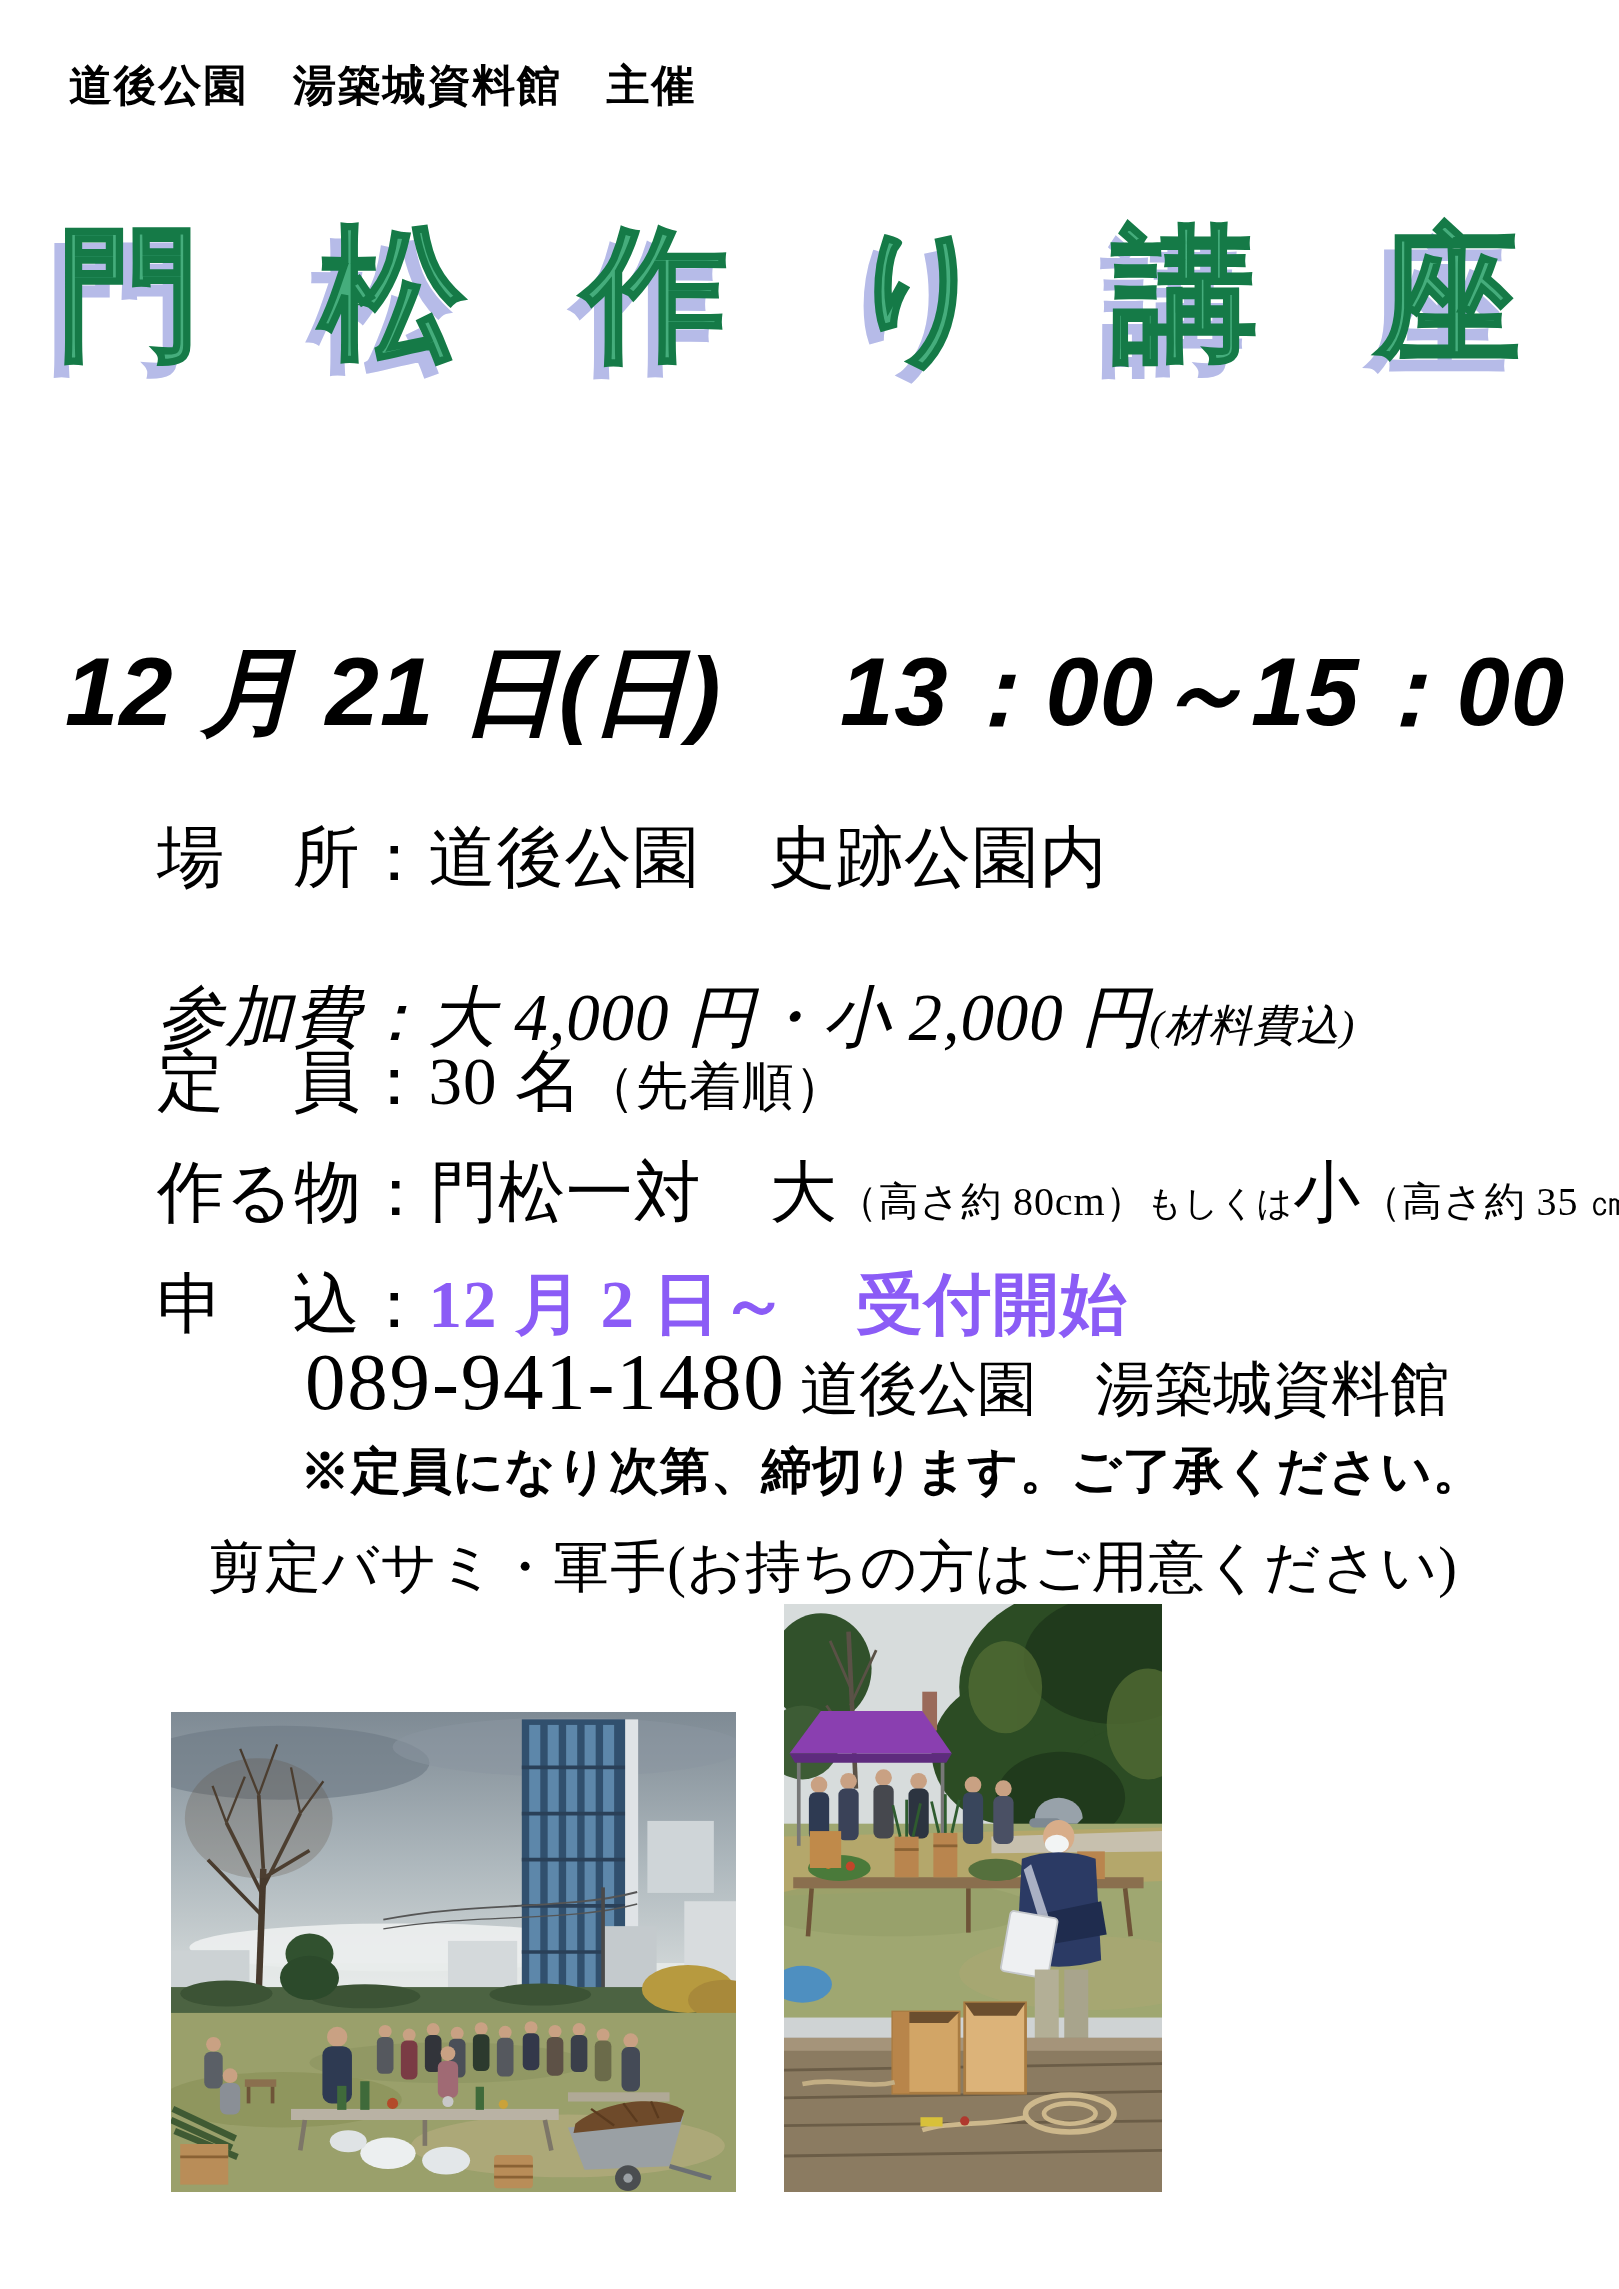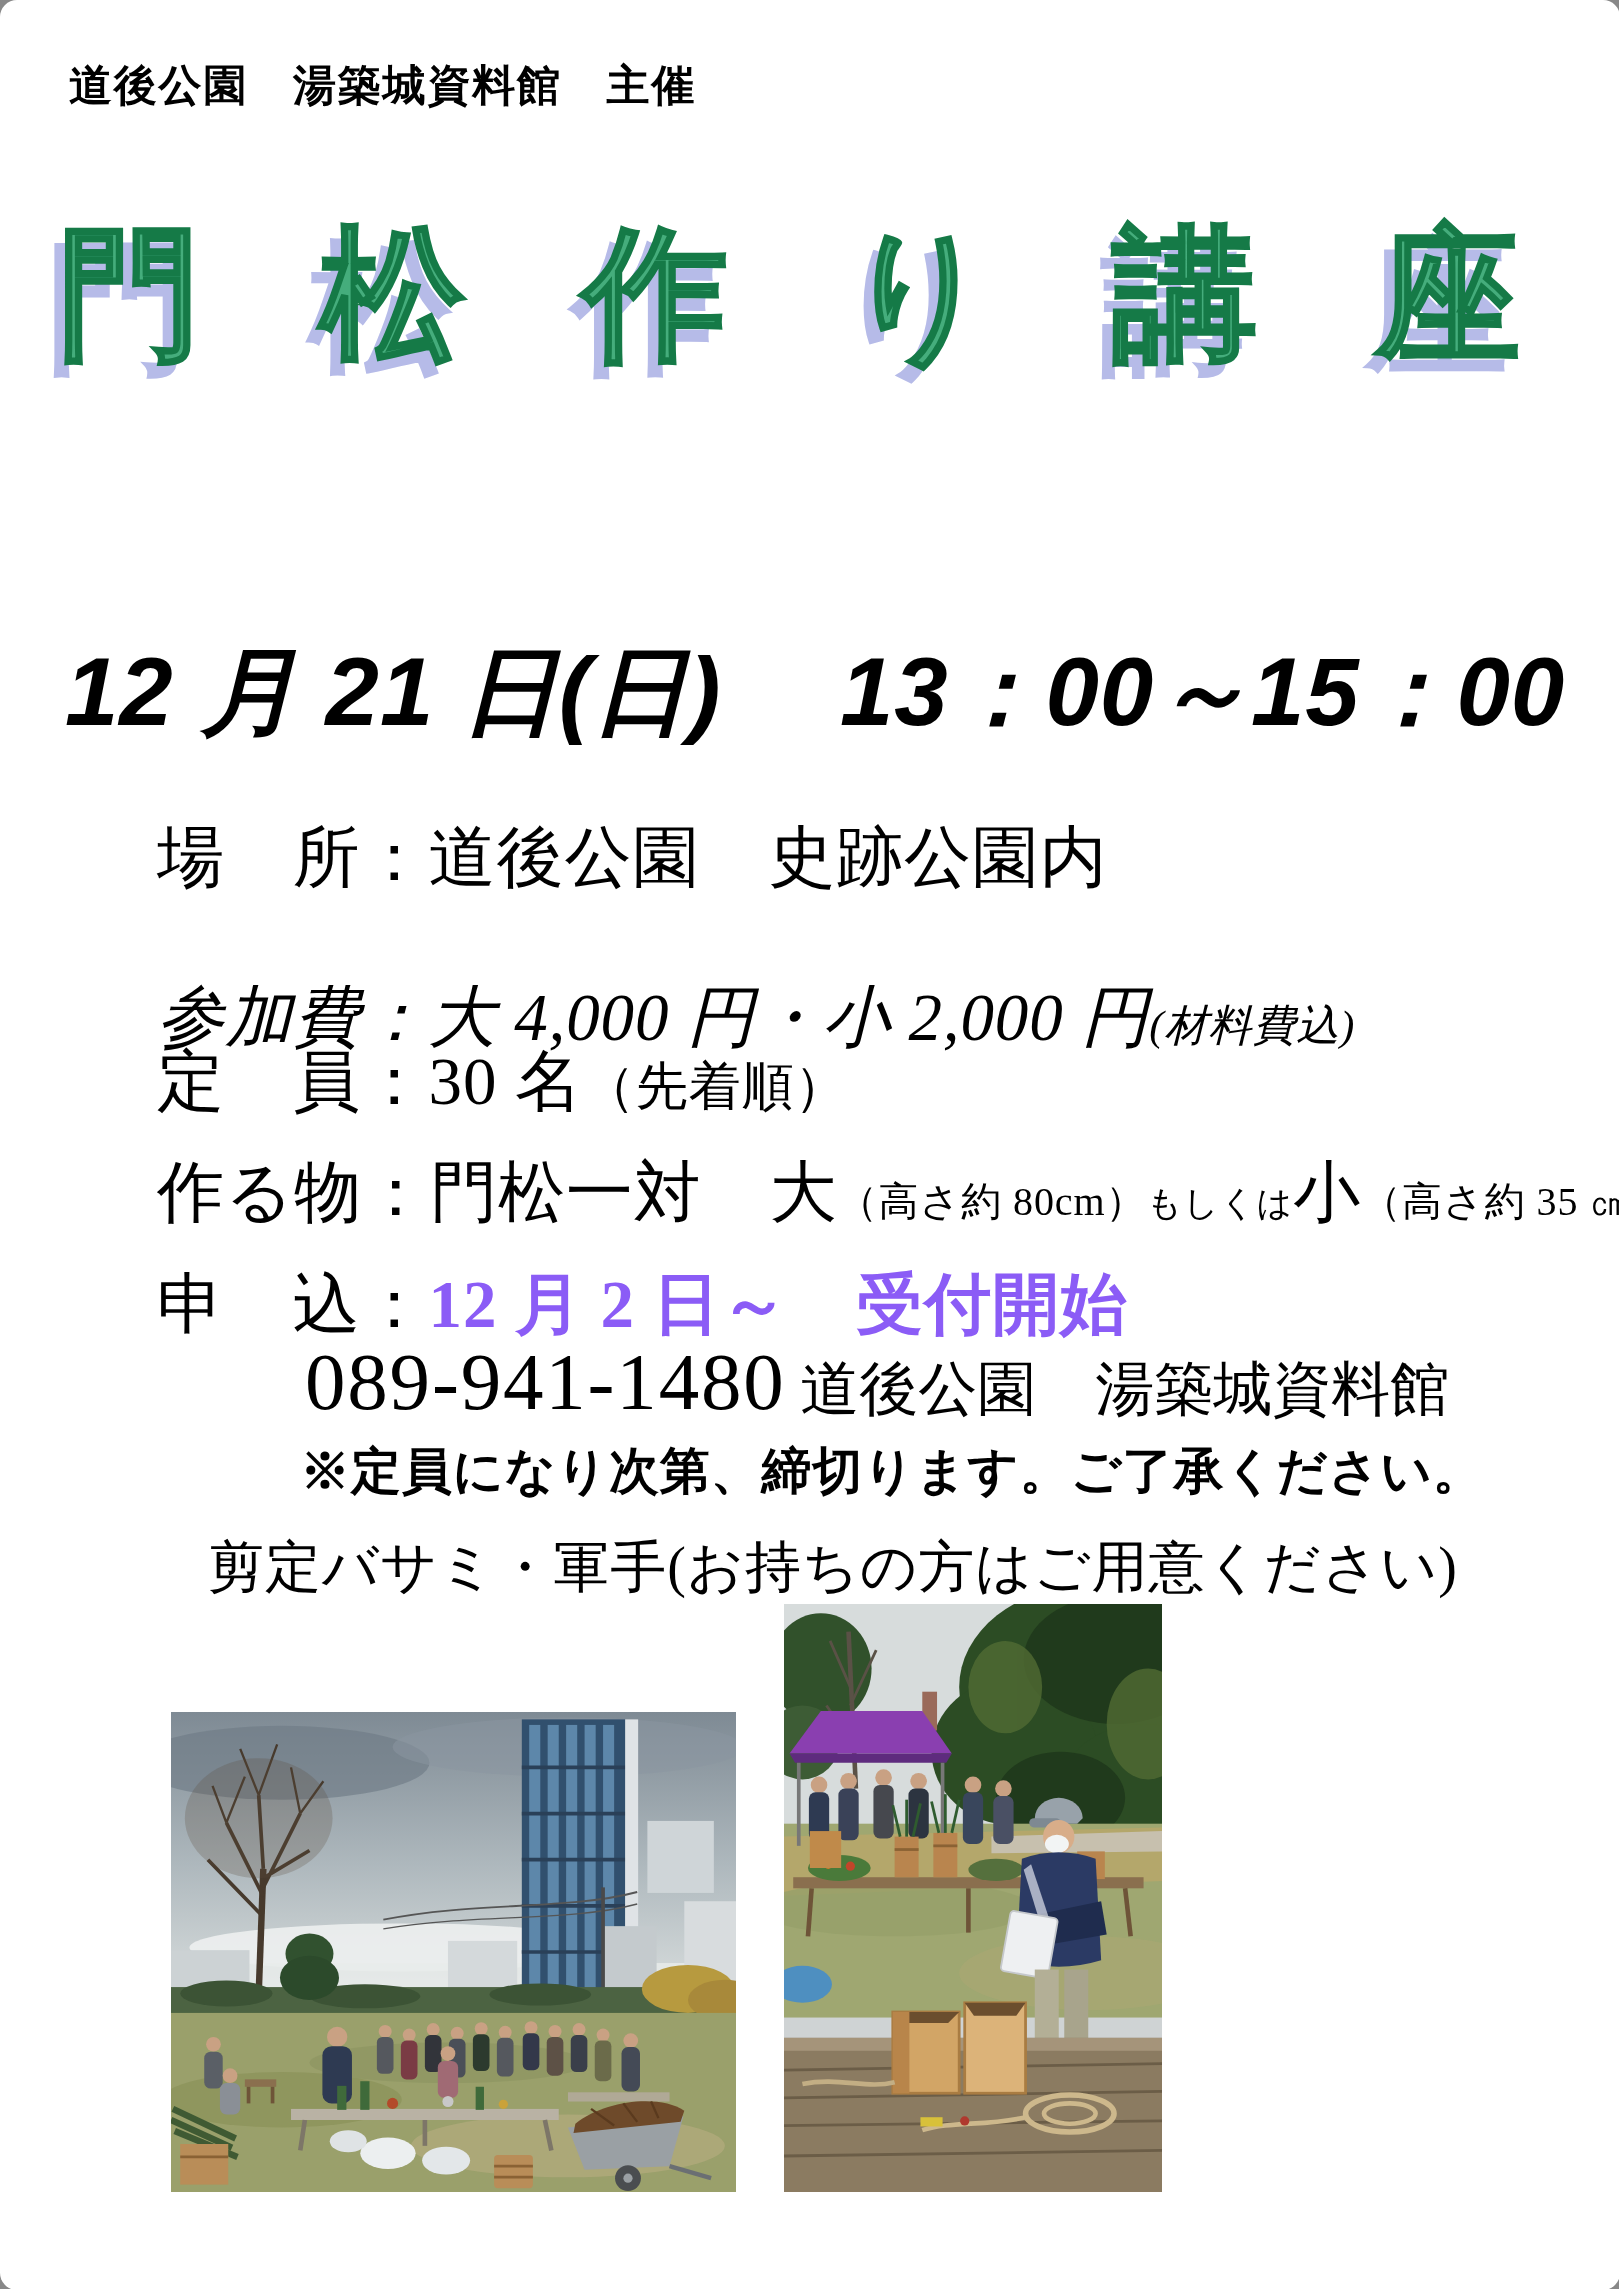--- a/index.html
+++ b/index.html
@@ -4,21 +4,20 @@
 <style>
   html,body{margin:0;padding:0;background:#888;}
   .page{
     position:relative;
     width:1620px;height:2290px;
     margin:0 auto;
     background:#ffffff;
     overflow:hidden;
     font-family:"Liberation Serif", serif;
     color:#000;
-    border-radius:17px;
   }
   .abs{position:absolute;white-space:nowrap;}
   .organizer{left:69px;top:57px;font-size:43px;font-weight:bold;letter-spacing:1.8px;}
   .cooperation{left:69px;top:116px;font-size:42px;letter-spacing:0.9px;}
 
   .event-title{
     left:57px;top:220px;width:1463px;height:171px;
     display:flex;justify-content:space-between;align-items:flex-start;
     font-size:144px;line-height:1.05;font-weight:bold;
   }

